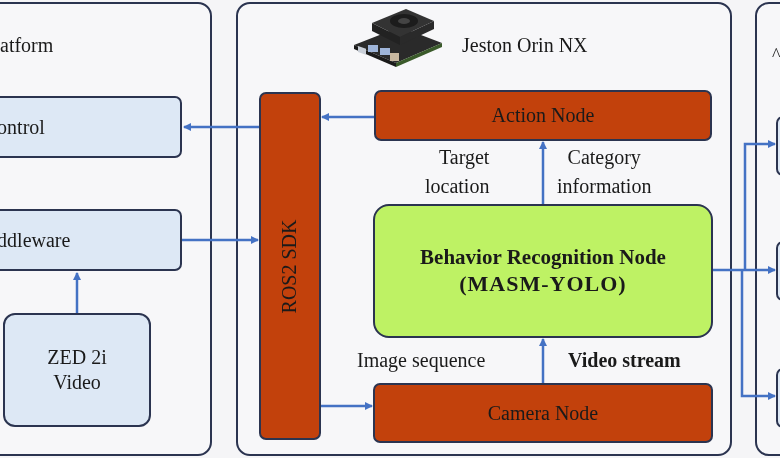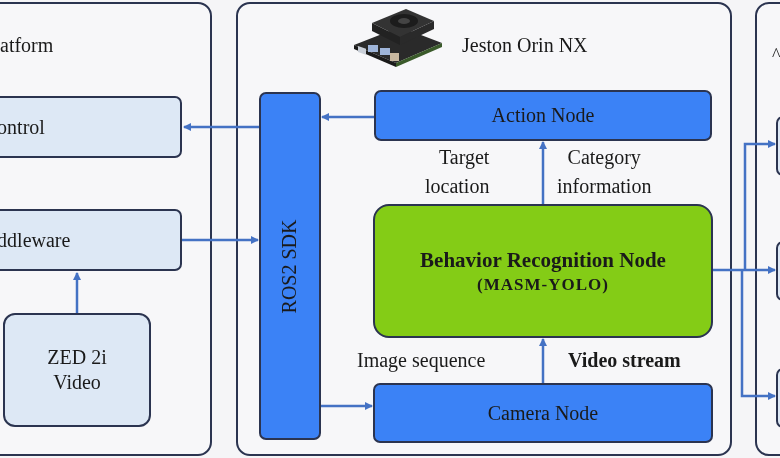--- a/index.html
+++ b/index.html
@@ -20,22 +20,22 @@
     .box {
       position: absolute;
       border: 2px solid #2b3450;
       border-radius: 7px;
       box-sizing: border-box;
       display: flex; align-items: center; justify-content: center;
       text-align: center;
       line-height: 1.25;
     }
     .blue { background: #dde8f5; }
-    .yellow { background: #3b82f6; }
-    .red { background: #84cc16; border-radius: 16px; }
+    .yellow { background: #c2410c; }
+    .red { background: #bef264; border-radius: 16px; }
     .label { position: absolute; font-size: 20px; line-height: 30px; white-space: nowrap; text-align: center; }
     .txt { font-size: 20px; }
     svg.wires { position: absolute; left: 0; top: 0; pointer-events: none; }
     .ros-text {
       transform: rotate(-90deg);
       white-space: nowrap; font-size: 20px;
     }
   </style>
 </head>
 <body>
@@ -85,21 +85,21 @@
   <div>Target</div>
   <div>location</div>
 </div>
 <div class="label" style="left:557px; top:143px; text-align:center; line-height:29px;">
   <div>Category</div>
   <div>information</div>
 </div>
 
 <div class="box red" style="left:373px; top:204px; width:340px; height:134px; flex-direction:column; font-weight:bold;">
   <span style="font-size:21px;">Behavior Recognition Node</span>
-  <span style="font-size:17px; letter-spacing:1px;">(MASM-YOLO)</span>
+  <span style="font-size:22px; letter-spacing:1px;">(MASM-YOLO)</span>
 </div>
 
 <div class="label" style="left:357px; top:345px;">Image sequence</div>
 <div class="label" style="left:568px; top:345px;font-weight:bold;">Video stream</div>
 
 <div class="box yellow" style="left:373px; top:383px; width:340px; height:60px;">
   <span class="txt">Camera Node</span>
 </div>
 
 <div class="panel" style="left:755px; top:2px; width:60px; height:454px;"></div>

